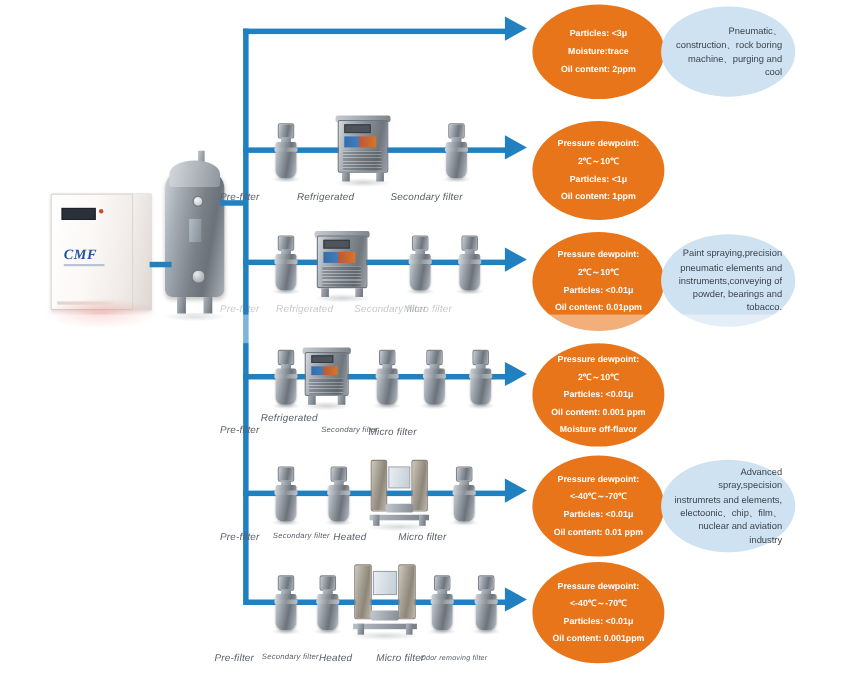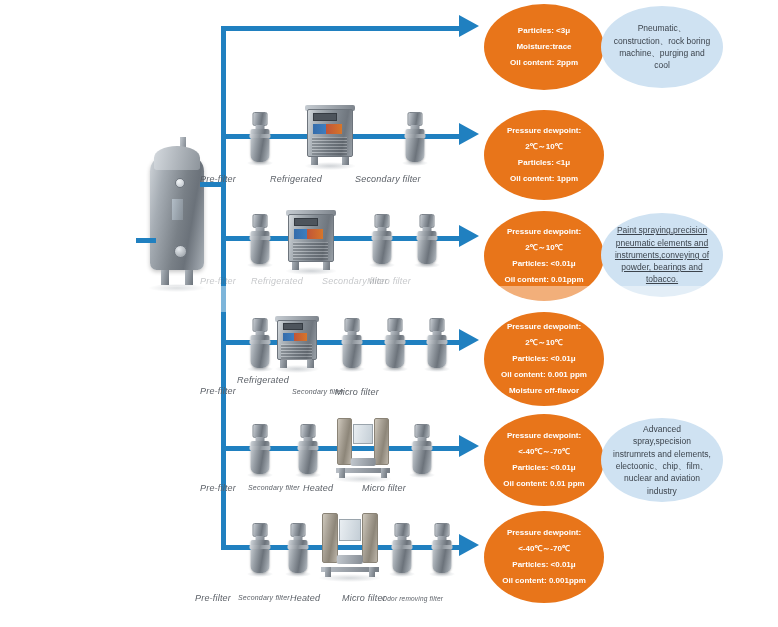--- a/index.html
+++ b/index.html
@@ -134,37 +134,47 @@
   .spec{position:absolute;border-radius:50%;
     background:#e8751a;
     display:flex;flex-direction:column;align-items:center;justify-content:center;
     text-align:center;color:#ffffff;font-weight:bold;font-size:8px;line-height:1.25;
     padding:0 14px;box-sizing:border-box;}
   .spec .ln{display:block;margin:3px 16px;white-space:nowrap;}
 
   .app{position:absolute;border-radius:50%;
     background:#cfe2f2;
     display:flex;align-items:center;justify-content:center;
-    text-align:center;color:#3c444d;font-size:8.5px;line-height:1.45;
+    text-align:right;color:#3c444d;font-size:8.5px;line-height:1.45;
     padding:0 12px;box-sizing:border-box;}
 
   
   #watermark{position:absolute;left:0;top:272px;width:778px;height:56px;
     display:flex;align-items:center;justify-content:center;
     font-family:"Liberation Sans", sans-serif;font-size:46px;
     color:rgba(95,105,115,.72);letter-spacing:-1px;
     pointer-events:none;}
   #wm-strip{position:absolute;left:0;top:286px;width:778px;height:26px;
     background:rgba(255,255,255,.42);pointer-events:none;}
 </style>
 </head>
 <body>
 
 <div id="stage">
 
+  <div class="compressor" style="left:46px;top:176px;width:92px;height:106px;">
+    <div class="shell"></div>
+    <div class="side"></div>
+    <div class="disp"></div>
+    <div class="dot"></div>
+    <div class="brand">CMF</div>
+    <div class="sub"></div>
+    <div class="foot"></div>
+    <div class="glow"></div>
+  </div>
 
   <div class="tank" style="left:150px;top:140px;width:54px;height:148px;">
     <div class="nozzle"></div>
     <div class="drum"></div>
     <div class="top"></div>
     <div class="gauge"></div>
     <div class="plate"></div>
     <div class="port"></div>
     <div class="legL"></div>
     <div class="legR"></div>
@@ -269,21 +279,21 @@
     <div class="shadow"></div>
   </div>
   <div class="eq-cap" style="left:367px;top:276px;opacity:.35;">Micro filter</div>
 
   <div class="spec" style="left:484px;top:211px;width:120px;height:90px;">
     <span class="ln">Pressure dewpoint:</span>
     <span class="ln">2℃～10℃</span>
     <span class="ln">Particles: &lt;0.01μ</span>
     <span class="ln">Oil content: 0.01ppm</span>
   </div>
-  <div class="app" style="left:601px;top:213px;width:122px;height:84px;text-decoration:underline;">
+  <div class="app" style="left:601px;top:213px;width:122px;height:84px;">
     <span>Paint spraying,precision pneumatic elements and instruments,conveying of powder, bearings and tobacco.</span>
   </div>
 
   <div class="pipe pipe-h" style="left:221px;top:340px;width:240px;"></div>
   <div class="arrow" style="left:459px;top:329px;"></div>
 
   <div class="filter" style="left:248px;top:318px;width:24px;height:50px;">
     <div class="head"></div>
     <div class="neck"></div>
     <div class="body" style="height:33px;"></div>

